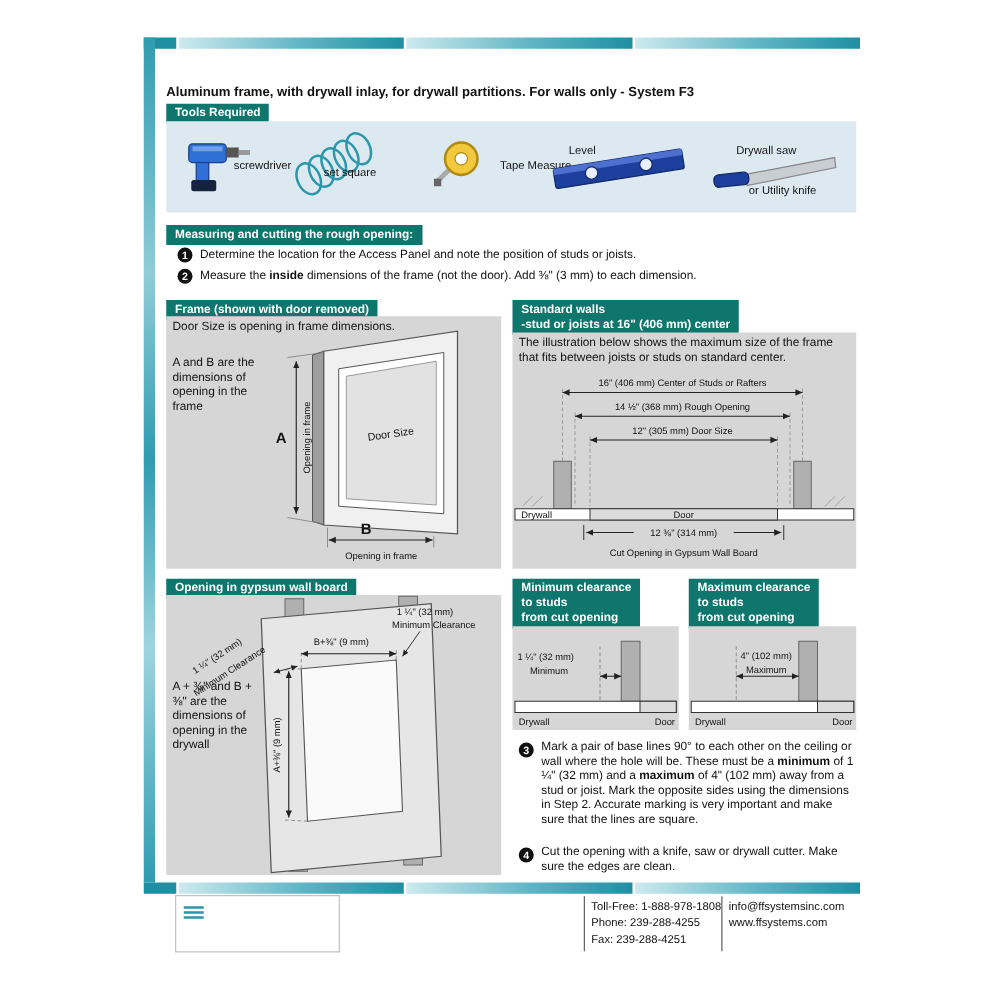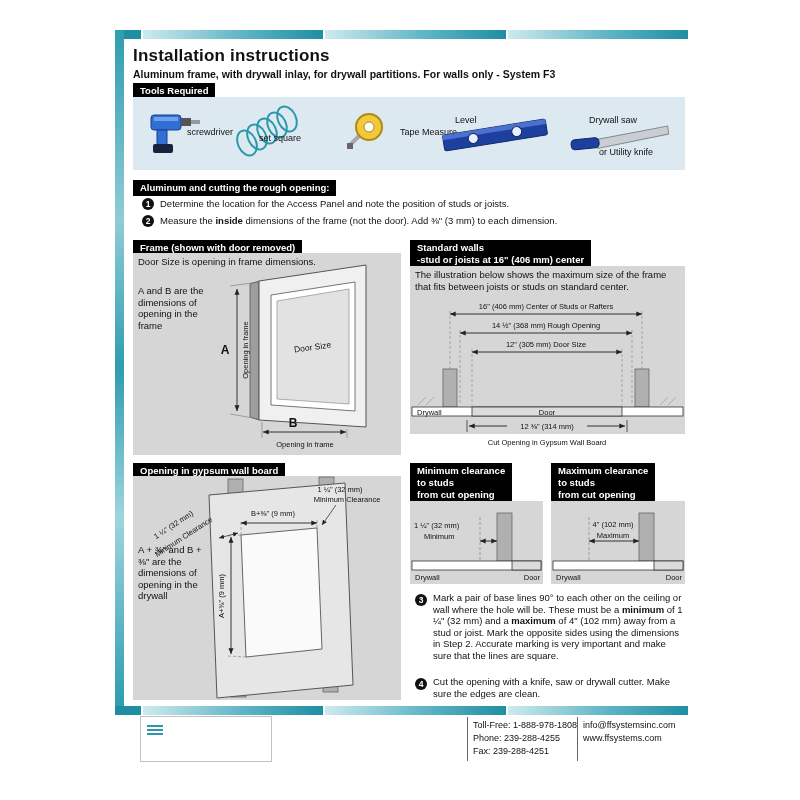--- a/index.html
+++ b/index.html
@@ -9,21 +9,21 @@
   .abs{position:absolute}
   .topbar,.footbar{position:absolute;left:115px;width:573px;height:9px;display:flex;gap:2px}
   .topbar{top:30px}
   .footbar{top:706px}
   .bar-seg{flex:1;background:linear-gradient(90deg,#cdeaef 0%,#5fb5c5 55%,#1f8ea3 100%)}
   .bar-seg.dark{flex:0 0 26px;background:#1f8ea3}
   .leftbar{position:absolute;left:115px;top:30px;width:9px;height:676px;
     background:linear-gradient(180deg,#2f9cb0 0%,#8fccd6 28%,#2f9cb0 50%,#9ed5de 72%,#2f9cb0 100%)}
   .title{position:absolute;left:133px;top:46px;font-size:17px;font-weight:bold;letter-spacing:.2px}
   .subtitle{position:absolute;left:133px;top:68px;font-size:10.5px;font-weight:bold}
-  .black-box{background:#000000;color:#fff;font-weight:bold;font-size:9.5px;line-height:12px;
+  .black-box{background:#0f766e;color:#fff;font-weight:bold;font-size:9.5px;line-height:12px;
              padding:2px 7px;display:inline-block;position:absolute}
   .tools-panel{position:absolute;left:133px;top:97px;width:552px;height:73px;background:#dde9f0}
   .tool-label{position:absolute;font-size:9px}
   .panel-body{position:absolute;background:#d6d6d6}
   .txt{font-size:9.5px;line-height:11.5px}
   .bold{font-weight:normal}
   .num{position:absolute;width:12px;height:12px;border-radius:50%;background:#111;color:#fff;
        font-size:8.5px;font-weight:bold;display:flex;align-items:center;justify-content:center}
   .step-text{position:absolute;font-size:9.5px;line-height:11.5px}
   svg{display:block}
@@ -57,21 +57,20 @@
   </svg>
 
   <div class="topbar">
     <div class="bar-seg dark"></div>
     <div class="bar-seg"></div>
     <div class="bar-seg"></div>
     <div class="bar-seg"></div>
   </div>
   <div class="leftbar"></div>
 
-  <div class="title">Installation instructions</div>
   <div class="subtitle">Aluminum frame, with drywall inlay, for drywall partitions. For walls only - System F3</div>
 
   <div class="black-box" style="left:133px;top:83px">Tools Required</div>
   <div class="tools-panel">
     <svg class="abs" style="left:12px;top:8px" width="58" height="50">
       <rect x="6" y="10" width="30" height="15" rx="3" fill="#2f6fd6" stroke="#1b3f8c"></rect>
       <rect x="9" y="12" width="24" height="4" fill="#6fa0e8"></rect>
       <rect x="36" y="13" width="10" height="8" fill="#555"></rect>
       <rect x="46" y="15" width="9" height="4" fill="#999"></rect>
       <rect x="12" y="25" width="10" height="16" fill="#2f6fd6" stroke="#1b3f8c"></rect>
@@ -109,21 +108,21 @@
     <svg class="abs" style="left:436px;top:28px" width="106" height="32">
       <g transform="rotate(-6 52 16)">
         <polygon points="28,12 100,6 100,14 28,21" fill="#c9ced4" stroke="#888"></polygon>
         <rect x="2" y="10" width="28" height="10" rx="4" fill="#1d3f9e" stroke="#122a66"></rect>
       </g>
     </svg>
     <div class="tool-label" style="left:456px;top:18px">Drywall saw</div>
     <div class="tool-label" style="left:466px;top:50px">or Utility knife</div>
   </div>
 
-  <div class="black-box" style="left:133px;top:180px">Aluminum and cutting the rough opening:</div>
+  <div class="black-box" style="left:133px;top:180px">Measuring and cutting the rough opening:</div>
   <div class="num" style="left:142px;top:198px">1</div>
   <div class="step-text" style="left:160px;top:198px;width:500px">Determine the location for the Access Panel and note the position of studs or joists.</div>
   <div class="num" style="left:142px;top:215px">2</div>
   <div class="step-text" style="left:160px;top:215px;width:500px"><span>Measure the </span><b>inside</b><span> dimensions of the frame (not the door). Add ⅜" (3 mm) to each dimension.</span></div>
 
   <div class="black-box" style="left:133px;top:240px">Frame (shown with door removed)</div>
   <div class="panel-body" style="left:133px;top:253px;width:268px;height:202px">
     <svg class="abs" style="left:0;top:0" width="268" height="202">
       <polygon points="117,31 126,28 126,167 117,164" fill="#9e9e9e" stroke="#555" stroke-width="0.8"></polygon>
       <polygon points="126,28 233,12 233,174 126,167" fill="#f0f0f0" stroke="#555" stroke-width="1"></polygon>
@@ -142,21 +141,21 @@
       <text x="172" y="194" class="sm" text-anchor="middle">Opening in frame</text>
     </svg>
     <div class="abs txt" style="left:5px;top:3px;width:190px">Door Size is opening in frame dimensions.</div>
     <div class="abs txt bold" style="left:5px;top:32px;width:78px">A and B are the dimensions of opening in the frame</div>
   </div>
 
   <div class="black-box" style="left:410px;top:240px">
     <div>Standard walls</div>
     <div>-stud or joists at 16" (406 mm) center</div>
   </div>
-  <div class="panel-body" style="left:410px;top:266px;width:275px;height:168px">
+  <div class="panel-body" style="left:410px;top:266px;width:275px;height:189px">
     <div class="abs txt" style="left:5px;top:3px;width:264px">The illustration below shows the maximum size of the frame that fits between joists or studs on standard center.</div>
     <svg class="abs" style="left:0;top:33px" width="275" height="156">
       <g stroke="#888" stroke-width="0.6" stroke-dasharray="3,2">
         <line x1="40" y1="12" x2="40" y2="106"></line>
         <line x1="232" y1="12" x2="232" y2="106"></line>
         <line x1="50" y1="31" x2="50" y2="106"></line>
         <line x1="222" y1="31" x2="222" y2="106"></line>
         <line x1="62" y1="50" x2="62" y2="106"></line>
         <line x1="212" y1="50" x2="212" y2="106"></line>
       </g>

